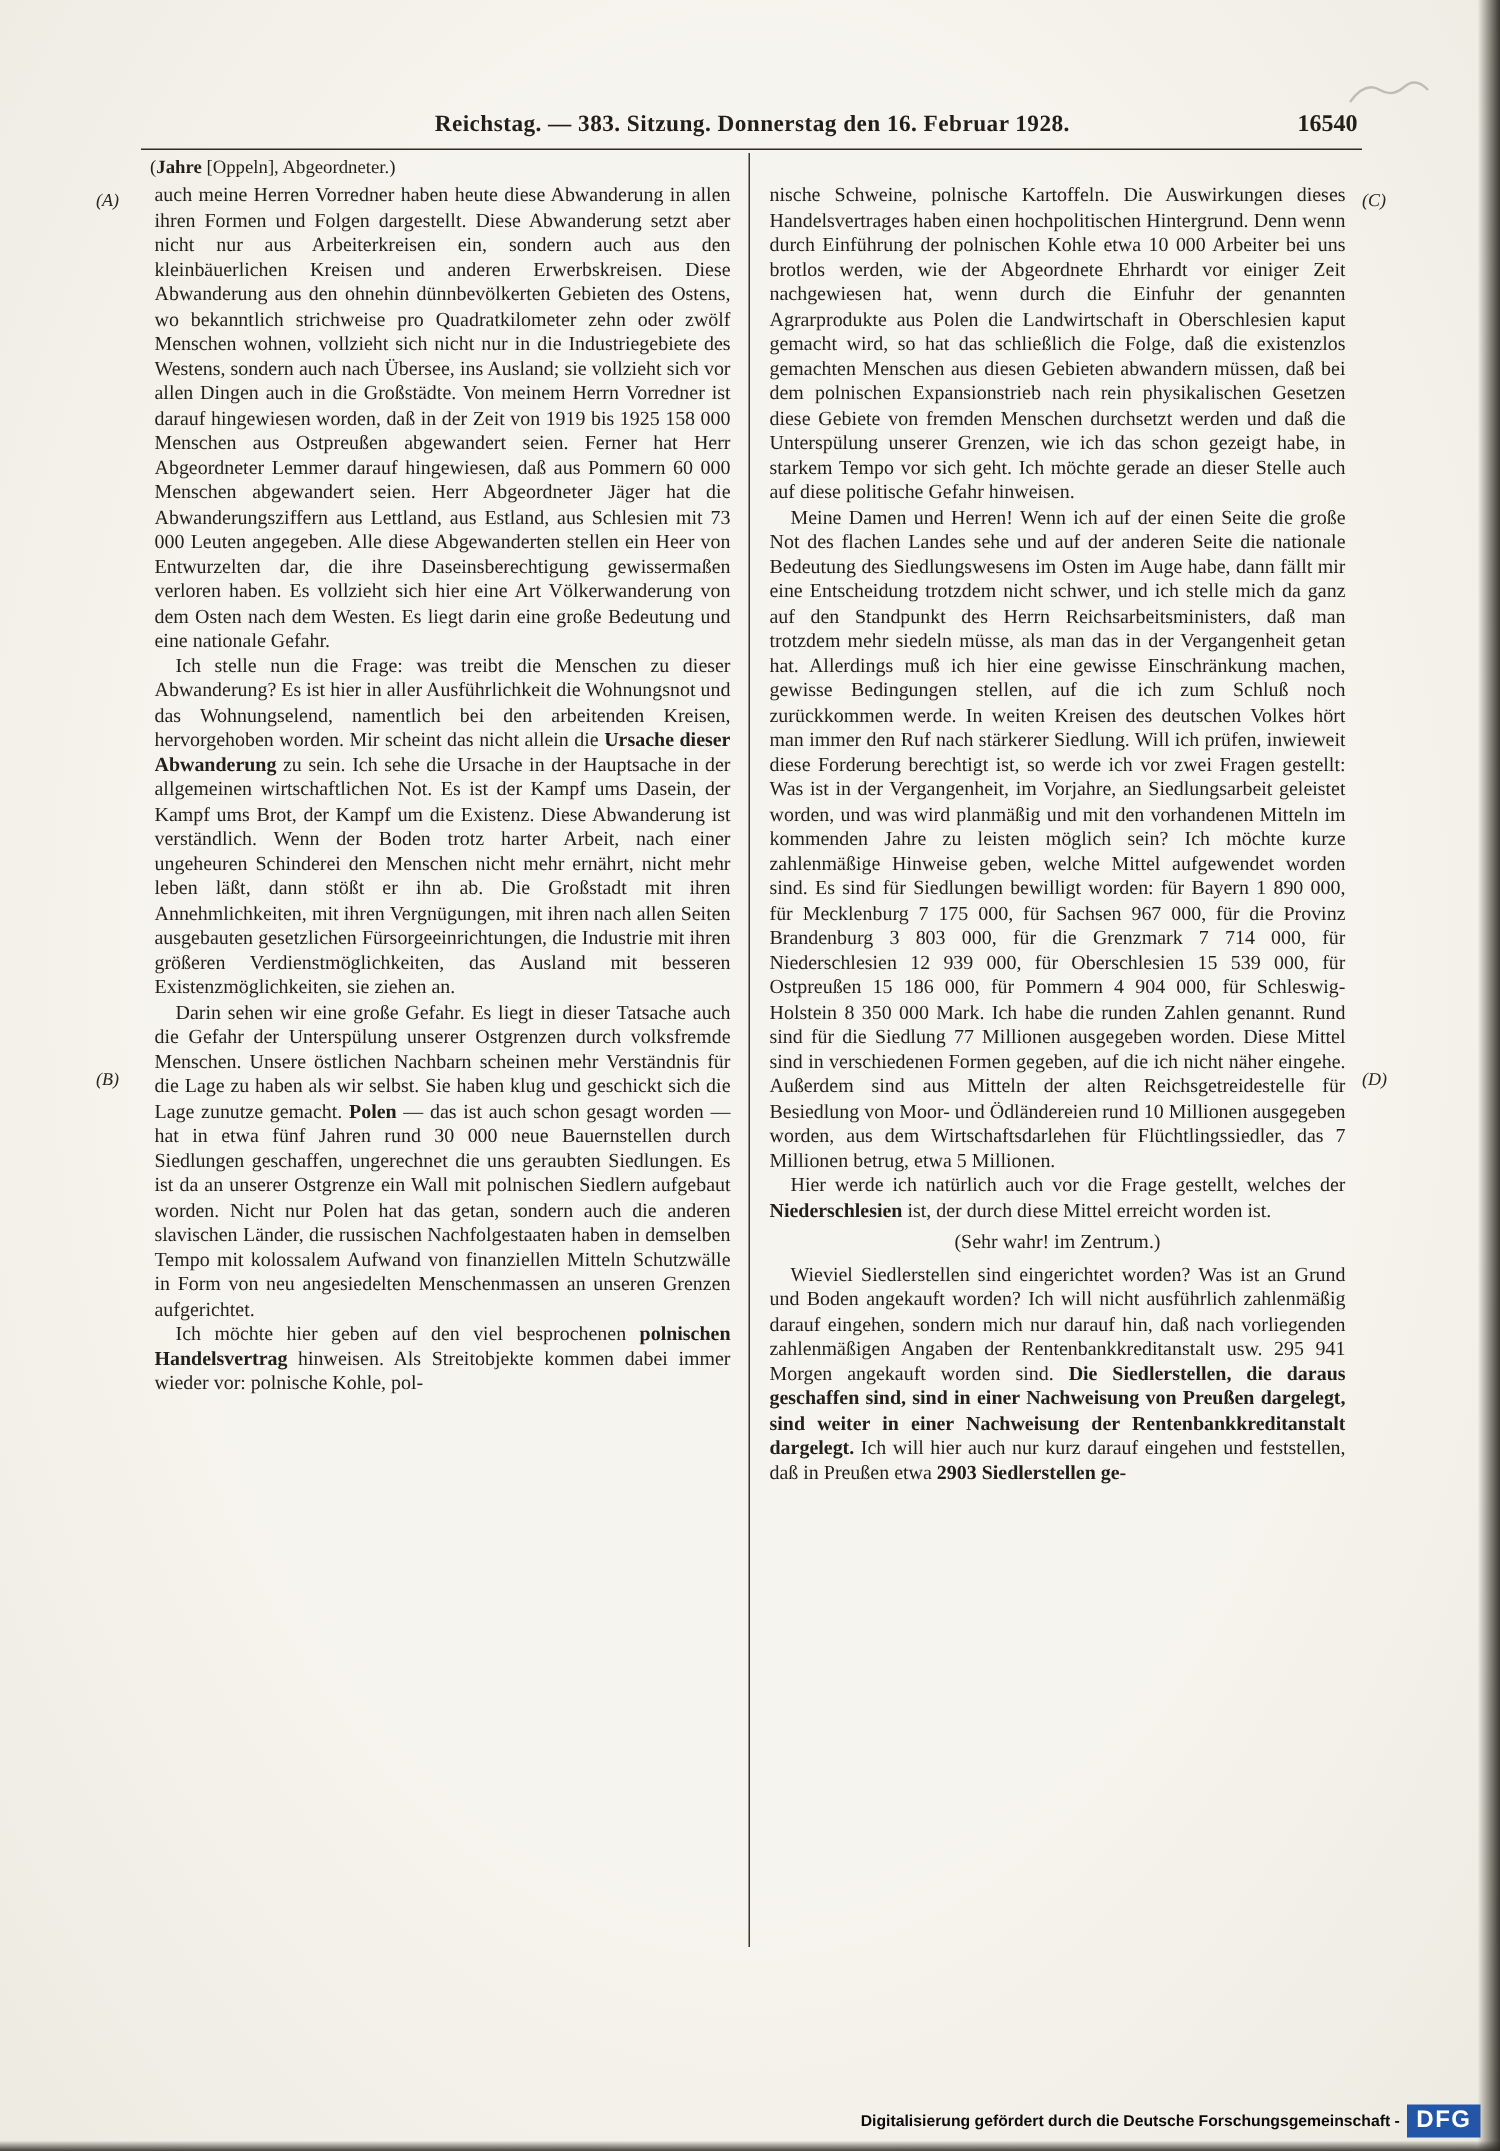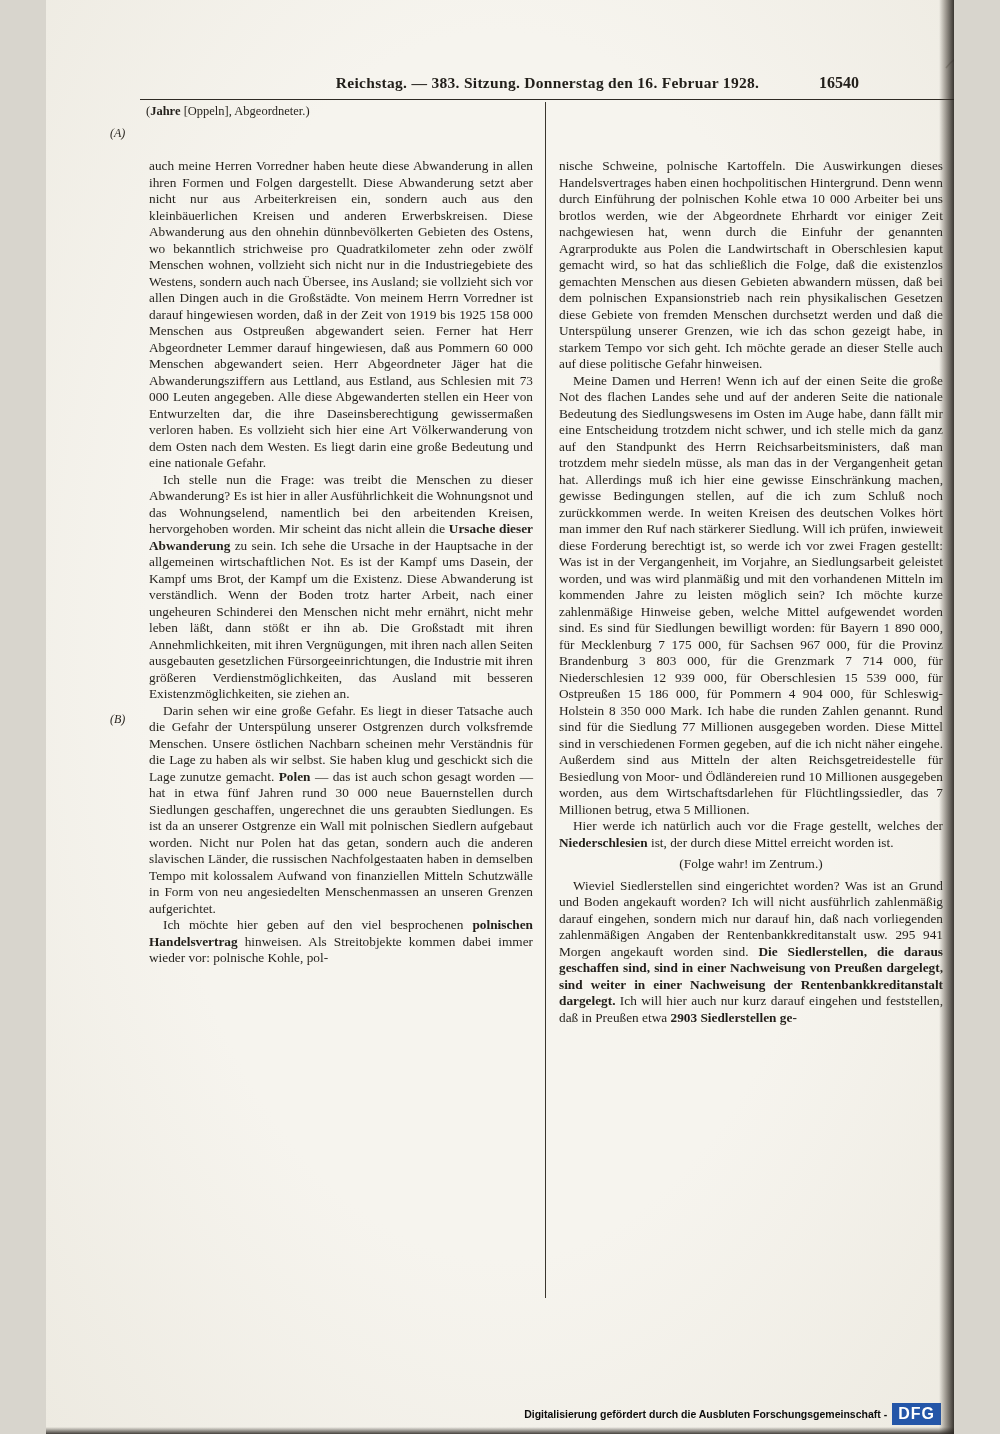--- a/index.html
+++ b/index.html
@@ -1,18 +1,18 @@
 <!DOCTYPE html>
 <html><head>
 <meta charset="utf-8">
 <style>
   html, body { margin: 0; padding: 0; background: #d8d5cd; }
   .page {
     position: relative;
-    width: 908px;
+    width: 1000px;
     height: 1434px;
     margin: 0 auto;
     background: radial-gradient(ellipse at 50% 45%, #f6f4ee 55%, #edeae1 100%);
     font-family: "Liberation Serif", "DejaVu Serif", serif;
     color: #221f1a;
     overflow: hidden;
   }
   
   .edge-right {
     position: absolute; top: 0; right: 0; width: 15px; height: 100%;
@@ -49,21 +49,21 @@
   }
   .mm-a { left: 64px; top: 126px; }
   .mm-b { left: 64px; top: 712px; }
   .mm-c { left: 908px; top: 126px; }
   .mm-d { left: 908px; top: 712px; }
   
   .columns {
     position: absolute; top: 122px; left: 103px; width: 794px; height: 1200px;
     display: flex; justify-content: space-between; overflow: hidden;
   }
-  .column { width: 384px; margin-top: 36px; }
+  .column { width: 384px; }
   .column-divider {
     position: absolute; top: 102px; left: 499px; width: 1px; height: 1196px;
     background: #3a362e;
   }
   .column p {
     margin: 0; font-size: 13.3px; line-height: 16.5px;
     text-align: justify; text-justify: inter-word;
   }
   .column .para { text-indent: 14px; }
   .column .para.no-indent { text-indent: 0; }
@@ -107,26 +107,26 @@
     <div class="column">
         <p class="para no-indent"><span>auch meine Herren Vorredner haben heute diese Abwanderung in allen ihren Formen und Folgen dargestellt. Diese Abwanderung setzt aber nicht nur aus Arbeiterkreisen ein, sondern auch aus den kleinbäuerlichen Kreisen und anderen Erwerbskreisen. Diese Abwanderung aus den ohnehin dünnbevölkerten Gebieten des Ostens, wo bekanntlich strichweise pro Quadratkilometer zehn oder zwölf Menschen wohnen, vollzieht sich nicht nur in die Industriegebiete des Westens, sondern auch nach Übersee, ins Ausland; sie vollzieht sich vor allen Dingen auch in die Großstädte. Von meinem Herrn Vorredner ist darauf hingewiesen worden, daß in der Zeit von 1919 bis 1925 158 000 Menschen aus Ostpreußen abgewandert seien. Ferner hat Herr Abgeordneter Lemmer darauf hingewiesen, daß aus Pommern 60 000 Menschen abgewandert seien. Herr Abgeordneter Jäger hat die Abwanderungsziffern aus Lettland, aus Estland, aus Schlesien mit 73 000 Leuten angegeben. Alle diese Abgewanderten stellen ein Heer von Entwurzelten dar, die ihre Daseinsberechtigung gewissermaßen verloren haben. Es vollzieht sich hier eine Art Völkerwanderung von dem Osten nach dem Westen. Es liegt darin eine große Bedeutung und eine nationale Gefahr.</span></p>
         <p class="para"><span>Ich stelle nun die Frage: was treibt die Menschen zu dieser Abwanderung? Es ist hier in aller Ausführlichkeit die Wohnungsnot und das Wohnungselend, namentlich bei den arbeitenden Kreisen, hervorgehoben worden. Mir scheint das nicht allein die </span><span class="bold">Ursache dieser Abwanderung</span><span> zu sein. Ich sehe die Ursache in der Hauptsache in der allgemeinen wirtschaftlichen Not. Es ist der Kampf ums Dasein, der Kampf ums Brot, der Kampf um die Existenz. Diese Abwanderung ist verständlich. Wenn der Boden trotz harter Arbeit, nach einer ungeheuren Schinderei den Menschen nicht mehr ernährt, nicht mehr leben läßt, dann stößt er ihn ab. Die Großstadt mit ihren Annehmlichkeiten, mit ihren Vergnügungen, mit ihren nach allen Seiten ausgebauten gesetzlichen Fürsorgeeinrichtungen, die Industrie mit ihren größeren Verdienstmöglichkeiten, das Ausland mit besseren Existenzmöglichkeiten, sie ziehen an.</span></p>
         <p class="para"><span>Darin sehen wir eine große Gefahr. Es liegt in dieser Tatsache auch die Gefahr der Unterspülung unserer Ostgrenzen durch volksfremde Menschen. Unsere östlichen Nachbarn scheinen mehr Verständnis für die Lage zu haben als wir selbst. Sie haben klug und geschickt sich die Lage zunutze gemacht. </span><span class="bold">Polen</span><span> — das ist auch schon gesagt worden — hat in etwa fünf Jahren rund 30 000 neue Bauernstellen durch Siedlungen geschaffen, ungerechnet die uns geraubten Siedlungen. Es ist da an unserer Ostgrenze ein Wall mit polnischen Siedlern aufgebaut worden. Nicht nur Polen hat das getan, sondern auch die anderen slavischen Länder, die russischen Nachfolgestaaten haben in demselben Tempo mit kolossalem Aufwand von finanziellen Mitteln Schutzwälle in Form von neu angesiedelten Menschenmassen an unseren Grenzen aufgerichtet.</span></p>
         <p class="para"><span>Ich möchte hier geben auf den viel besprochenen </span><span class="bold">polnischen Handelsvertrag</span><span> hinweisen. Als Streitobjekte kommen dabei immer wieder vor: polnische Kohle, pol-</span></p>
       </div>
     <div class="column">
         <p class="para no-indent"><span>nische Schweine, polnische Kartoffeln. Die Auswirkungen dieses Handelsvertrages haben einen hochpolitischen Hintergrund. Denn wenn durch Einführung der polnischen Kohle etwa 10 000 Arbeiter bei uns brotlos werden, wie der Abgeordnete Ehrhardt vor einiger Zeit nachgewiesen hat, wenn durch die Einfuhr der genannten Agrarprodukte aus Polen die Landwirtschaft in Oberschlesien kaput gemacht wird, so hat das schließlich die Folge, daß die existenzlos gemachten Menschen aus diesen Gebieten abwandern müssen, daß bei dem polnischen Expansionstrieb nach rein physikalischen Gesetzen diese Gebiete von fremden Menschen durchsetzt werden und daß die Unterspülung unserer Grenzen, wie ich das schon gezeigt habe, in starkem Tempo vor sich geht. Ich möchte gerade an dieser Stelle auch auf diese politische Gefahr hinweisen.</span></p>
         <p class="para"><span>Meine Damen und Herren! Wenn ich auf der einen Seite die große Not des flachen Landes sehe und auf der anderen Seite die nationale Bedeutung des Siedlungswesens im Osten im Auge habe, dann fällt mir eine Entscheidung trotzdem nicht schwer, und ich stelle mich da ganz auf den Standpunkt des Herrn Reichsarbeitsministers, daß man trotzdem mehr siedeln müsse, als man das in der Vergangenheit getan hat. Allerdings muß ich hier eine gewisse Einschränkung machen, gewisse Bedingungen stellen, auf die ich zum Schluß noch zurückkommen werde. In weiten Kreisen des deutschen Volkes hört man immer den Ruf nach stärkerer Siedlung. Will ich prüfen, inwieweit diese Forderung berechtigt ist, so werde ich vor zwei Fragen gestellt: Was ist in der Vergangenheit, im Vorjahre, an Siedlungsarbeit geleistet worden, und was wird planmäßig und mit den vorhandenen Mitteln im kommenden Jahre zu leisten möglich sein? Ich möchte kurze zahlenmäßige Hinweise geben, welche Mittel aufgewendet worden sind. Es sind für Siedlungen bewilligt worden: für Bayern 1 890 000, für Mecklenburg 7 175 000, für Sachsen 967 000, für die Provinz Brandenburg 3 803 000, für die Grenzmark 7 714 000, für Niederschlesien 12 939 000, für Oberschlesien 15 539 000, für Ostpreußen 15 186 000, für Pommern 4 904 000, für Schleswig-Holstein 8 350 000 Mark. Ich habe die runden Zahlen genannt. Rund sind für die Siedlung 77 Millionen ausgegeben worden. Diese Mittel sind in verschiedenen Formen gegeben, auf die ich nicht näher eingehe. Außerdem sind aus Mitteln der alten Reichsgetreidestelle für Besiedlung von Moor- und Ödländereien rund 10 Millionen ausgegeben worden, aus dem Wirtschaftsdarlehen für Flüchtlingssiedler, das 7 Millionen betrug, etwa 5 Millionen.</span></p>
         <p class="para"><span>Hier werde ich natürlich auch vor die Frage gestellt, welches der </span><span class="bold">Niederschlesien</span><span> ist, der durch diese Mittel erreicht worden ist.</span></p>
-        <p class="interjection"><span>(Folge wahr! im Zentrum.)</span></p>
+        <p class="interjection"><span>(Sehr wahr! im Zentrum.)</span></p>
         <p class="para"><span>Wieviel Siedlerstellen sind eingerichtet worden? Was ist an Grund und Boden angekauft worden? Ich will nicht ausführlich zahlenmäßig darauf eingehen, sondern mich nur darauf hin, daß nach vorliegenden zahlenmäßigen Angaben der Rentenbankkreditanstalt usw. 295 941 Morgen angekauft worden sind. </span><span class="bold">Die Siedlerstellen, die daraus geschaffen sind, sind in einer Nachweisung von Preußen dargelegt, sind weiter in einer Nachweisung der Rentenbankkreditanstalt dargelegt.</span><span> Ich will hier auch nur kurz darauf eingehen und feststellen, daß in Preußen etwa </span><span class="bold">2903 Siedlerstellen ge-</span></p>
       </div>
   </div>
 
   <div class="credit">
-    <span>Digitalisierung gefördert durch die Ausbluten Forschungsgemeinschaft -</span>
+    <span>Digitalisierung gefördert durch die Deutsche Forschungsgemeinschaft -</span>
     <span class="dfg-logo" style="background: rgb(36, 86, 168);">DFG</span>
   </div>
 
   <div class="edge-right"></div>
   <div class="edge-bottom"></div>
 
 </div>
 
 </body></html>

